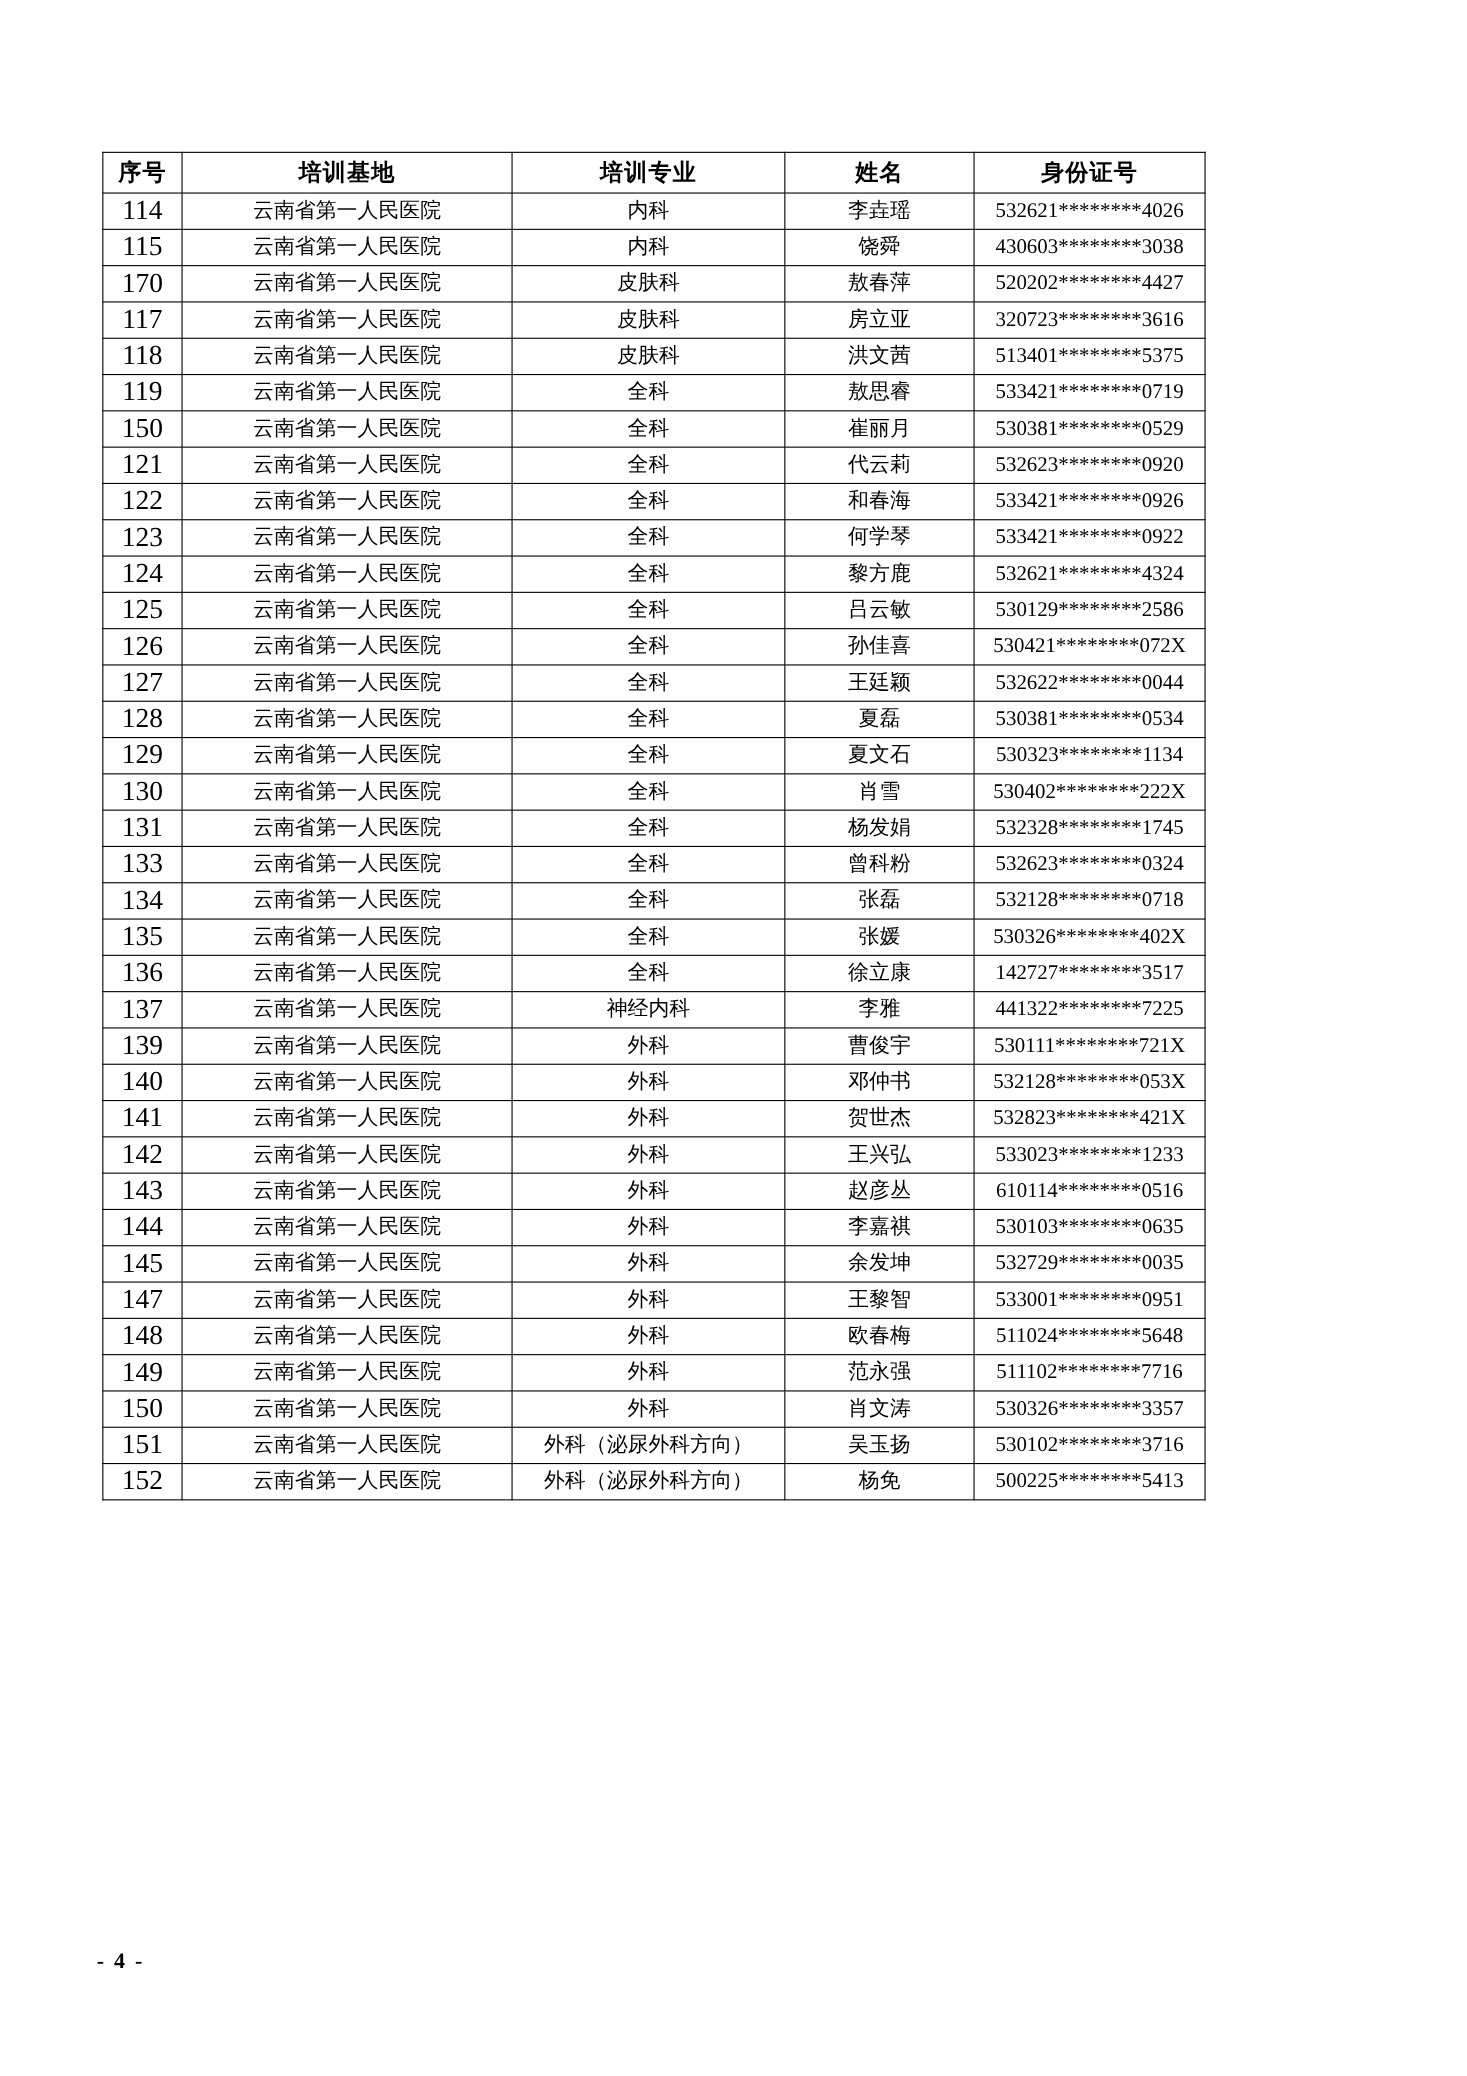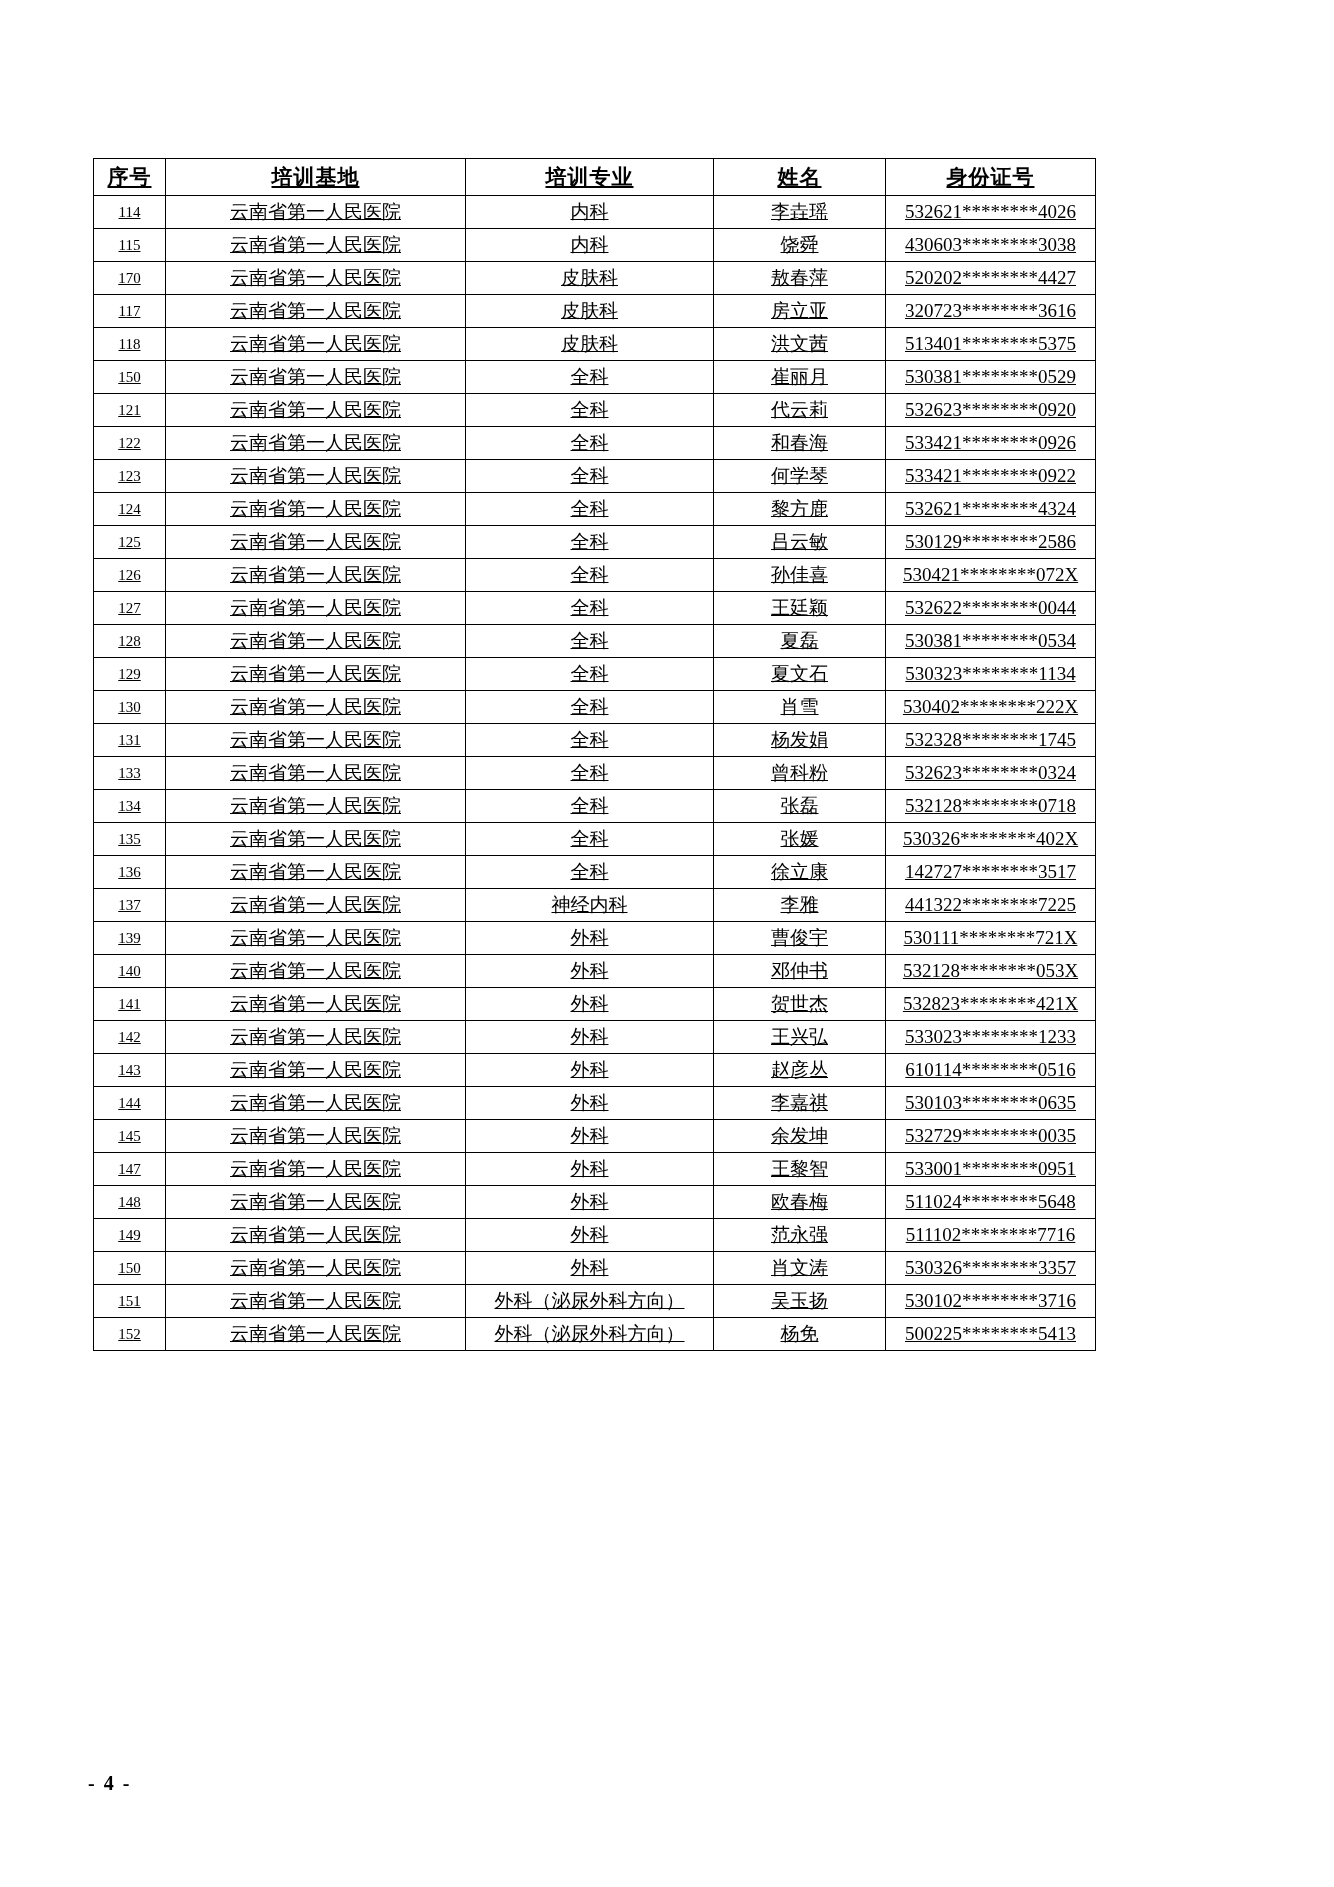--- a/index.html
+++ b/index.html
@@ -21,23 +21,22 @@
     left: 0;
     top: 0;
     width: 1334px;
     height: 1887px;
     background: #ffffff;
   }
 
   .table-wrap {
     position: absolute;
     left: 93px;
-    top: 158px;
+    top: 138px;
     width: 1002px;
-    text-decoration: underline;
   }
 
   table.roster {
     border-collapse: collapse;
     width: 1002px;
     table-layout: fixed;
   }
 
   table.roster col.c-index { width: 72px; }
   table.roster col.c-base  { width: 300px; }
@@ -63,21 +62,21 @@
     font-weight: bold;
     font-size: 21px;
     letter-spacing: 1px;
   }
 
   table.roster tbody td {
     font-weight: normal;
   }
 
   td.cell-index {
-    font-size: 15px;
+    font-size: 25px;
     font-family: "Liberation Serif", "DejaVu Serif", serif;
   }
   td.cell-base {
     font-size: 19px;
   }
   td.cell-major {
     font-size: 19px;
   }
   td.cell-name {
     font-size: 19px;
@@ -150,20 +149,27 @@
             <td class="cell-id">320723********3616</td>
           </tr>
           <tr>
             <td class="cell-index">118</td>
             <td class="cell-base">云南省第一人民医院</td>
             <td class="cell-major">皮肤科</td>
             <td class="cell-name">洪文茜</td>
             <td class="cell-id">513401********5375</td>
           </tr>
           <tr>
+            <td class="cell-index">119</td>
+            <td class="cell-base">云南省第一人民医院</td>
+            <td class="cell-major">全科</td>
+            <td class="cell-name">敖思睿</td>
+            <td class="cell-id">533421********0719</td>
+          </tr>
+          <tr>
             <td class="cell-index">150</td>
             <td class="cell-base">云南省第一人民医院</td>
             <td class="cell-major">全科</td>
             <td class="cell-name">崔丽月</td>
             <td class="cell-id">530381********0529</td>
           </tr>
           <tr>
             <td class="cell-index">121</td>
             <td class="cell-base">云南省第一人民医院</td>
             <td class="cell-major">全科</td>

